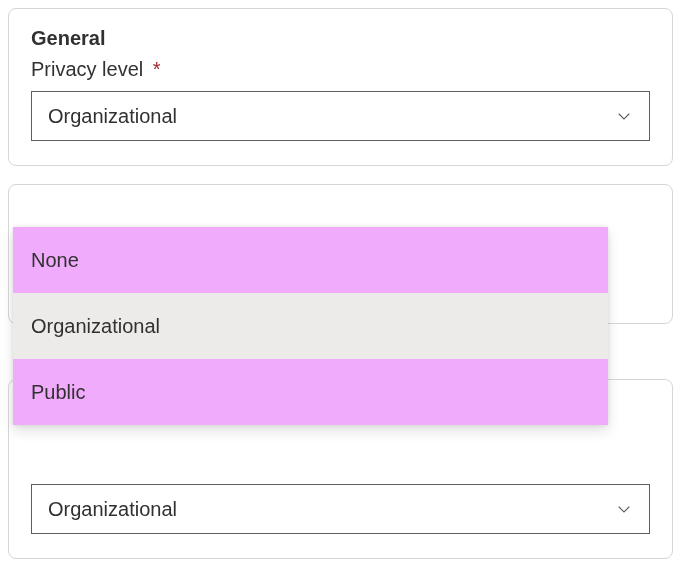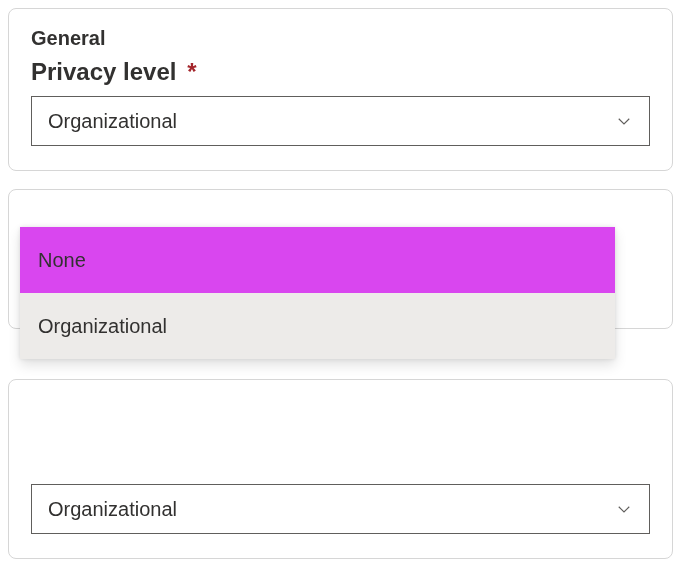--- a/index.html
+++ b/index.html
@@ -22,22 +22,22 @@
       margin-bottom: 18px;
       background: #ffffff;
     }
     .card-title {
       font-size: 20px;
       font-weight: 600;
       color: #323130;
       margin-bottom: 8px;
     }
     .field-label {
-      font-size: 24px;
-      font-weight: 700;
+      font-size: 20px;
+      font-weight: 400;
       color: #323130;
       margin-bottom: 10px;
     }
     .required-asterisk {
       color: #a4262c;
       margin-left: 4px;
     }
     .select-wrap {
       position: relative;
       width: 100%;
@@ -72,24 +72,24 @@
     
     .card.partial {
       height: 140px;
       position: relative;
       overflow: hidden;
     }
 
     
     .dropdown {
       position: absolute;
-      left: 20px;
+      left: 13px;
       top: 227px;
       width: 595px;
-      background: #d946ef;
+      background: #f0abfc;
       box-shadow: 0 0 4px rgba(0,0,0,0.1), 0 6px 12px rgba(0,0,0,0.12);
       z-index: 10;
     }
     .dropdown-option {
       height: 66px;
       display: flex;
       align-items: center;
       padding: 0 18px;
       font-size: 20px;
       color: #323130;
@@ -127,20 +127,21 @@
       </span>
     </div>
   </div>
 </div>
 
 <div class="card partial"></div>
 
 <div class="dropdown">
   <div class="dropdown-option">None</div>
   <div class="dropdown-option selected">Organizational</div>
+  <div class="dropdown-option">Public</div>
 </div>
 
 <div class="card third">
   <div style="height:86px"></div>
   <div class="select-wrap">
     <div class="select-control">
       <span class="select-value">Organizational</span>
       <span class="chevron">
         <svg viewBox="0 0 24 24" fill="none" stroke="#605e5c" stroke-width="1.5">
             <polyline points="5 9 12 16 19 9"></polyline>

